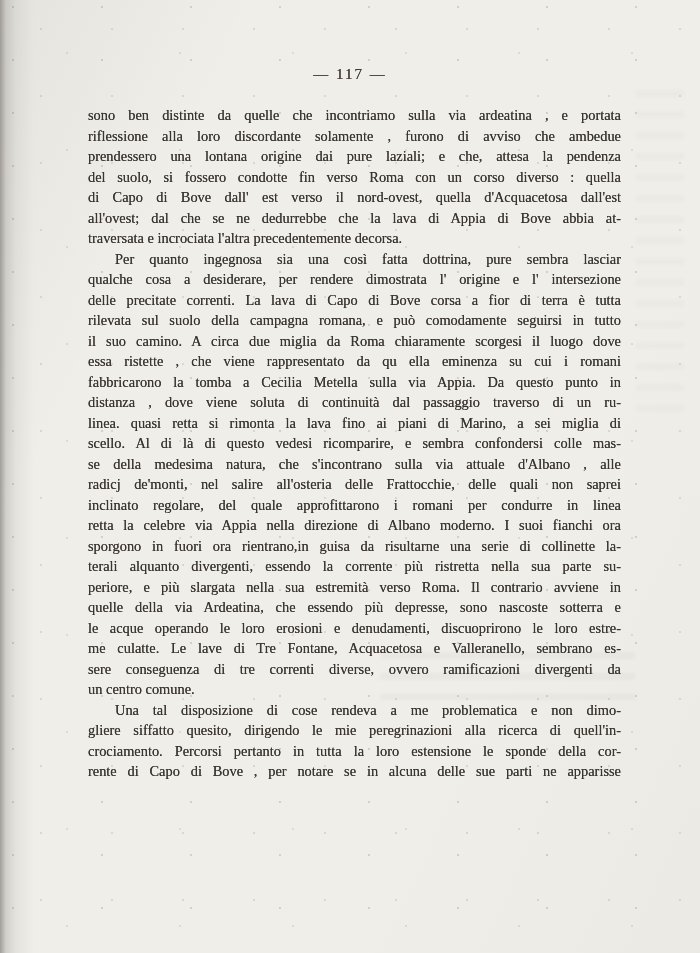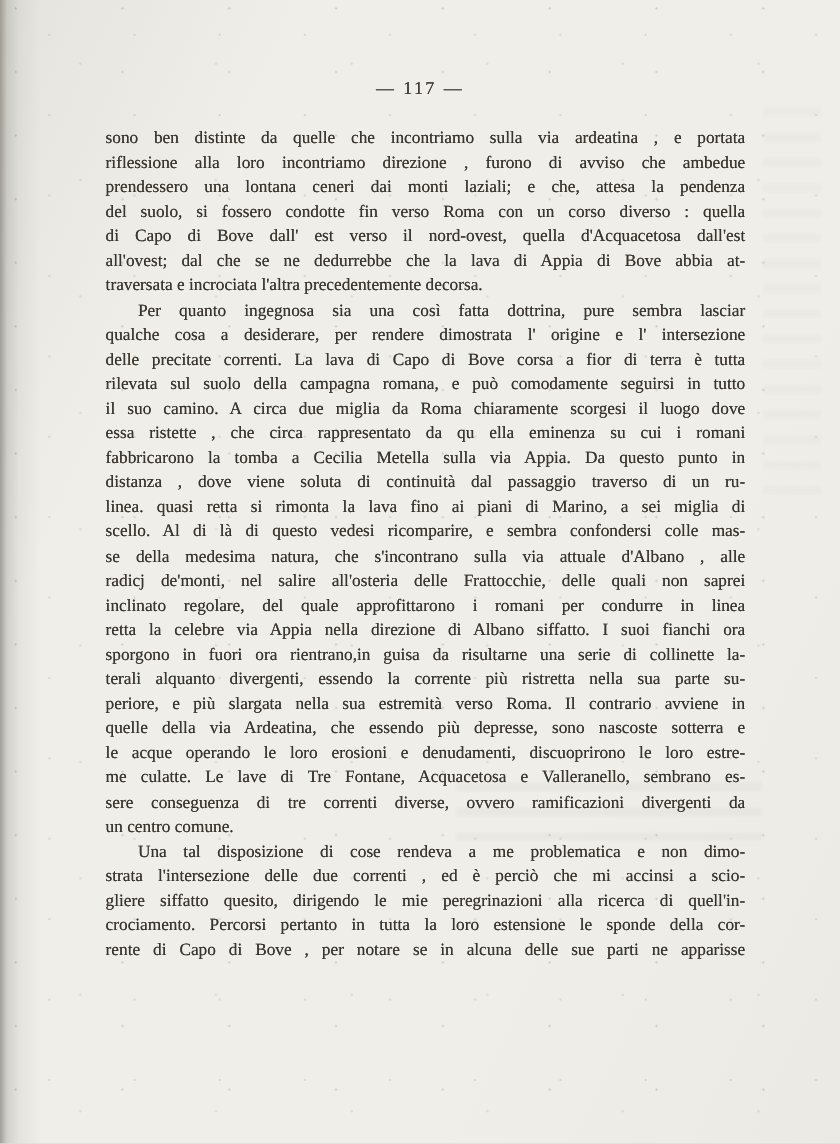--- a/index.html
+++ b/index.html
@@ -74,47 +74,46 @@
 <body>
 
 <div class="page">
   <div class="bleed bleed-a"></div>
   <div class="bleed bleed-b"></div>
 
   <div class="page-number">— 117 —</div>
 
   <div class="text-block">
       <div class="line">sono ben distinte da quelle che incontriamo sulla via ardeatina , e portata</div>
-      <div class="line">riflessione alla loro incontriamo direzione , furono di avviso che ambedue</div>
-      <div class="line">prendessero una lontana ceneri dai monti laziali; e che, attesa la pendenza</div>
+      <div class="line">riflessione alla loro discordante solamente , furono di avviso che ambedue</div>
+      <div class="line">prendessero una lontana origine dai pure laziali; e che, attesa la pendenza</div>
       <div class="line">del suolo, si fossero condotte fin verso Roma con un corso diverso : quella</div>
       <div class="line">di Capo di Bove dall' est verso il nord-ovest, quella d'Acquacetosa dall'est</div>
       <div class="line">all'ovest; dal che se ne dedurrebbe che la lava di Appia di Bove abbia at-</div>
       <div class="line endline">traversata e incrociata l'altra precedentemente decorsa.</div>
       <div class="line indent">Per quanto ingegnosa sia una così fatta dottrina, pure sembra lasciar</div>
       <div class="line">qualche cosa a desiderare, per rendere dimostrata l' origine e l' intersezione</div>
       <div class="line">delle precitate correnti. La lava di Capo di Bove corsa a fior di terra è tutta</div>
       <div class="line">rilevata sul suolo della campagna romana, e può comodamente seguirsi in tutto</div>
       <div class="line">il suo camino. A circa due miglia da Roma chiaramente scorgesi il luogo dove</div>
-      <div class="line">essa ristette , che circa rappresentato da qu ella eminenza su cui i romani</div>
+      <div class="line">essa ristette , che viene rappresentato da qu ella eminenza su cui i romani</div>
       <div class="line">fabbricarono la tomba a Cecilia Metella sulla via Appia. Da questo punto in</div>
       <div class="line">distanza , dove viene soluta di continuità dal passaggio traverso di un ru-</div>
       <div class="line">linea. quasi retta si rimonta la lava fino ai piani di Marino, a sei miglia di</div>
       <div class="line">scello. Al di là di questo vedesi ricomparire, e sembra confondersi colle mas-</div>
       <div class="line">se della medesima natura, che s'incontrano sulla via attuale d'Albano , alle</div>
       <div class="line">radicj de'monti, nel salire all'osteria delle Frattocchie, delle quali non saprei</div>
       <div class="line">inclinato regolare, del quale approfittarono i romani per condurre in linea</div>
-      <div class="line">retta la celebre via Appia nella direzione di Albano siffatto. I suoi fianchi ora</div>
+      <div class="line">retta la celebre via Appia nella direzione di Albano moderno. I suoi fianchi ora</div>
       <div class="line">sporgono in fuori ora rientrano,in guisa da risultarne una serie di collinette la-</div>
       <div class="line">terali alquanto divergenti, essendo la corrente più ristretta nella sua parte su-</div>
       <div class="line">periore, e più slargata nella sua estremità verso Roma. Il contrario avviene in</div>
       <div class="line">quelle della via Ardeatina, che essendo più depresse, sono nascoste sotterra e</div>
       <div class="line">le acque operando le loro erosioni e denudamenti, discuoprirono le loro estre-</div>
       <div class="line">me culatte. Le lave di Tre Fontane, Acquacetosa e Valleranello, sembrano es-</div>
       <div class="line">sere conseguenza di tre correnti diverse, ovvero ramificazioni divergenti da</div>
       <div class="line endline">un centro comune.</div>
       <div class="line indent">Una tal disposizione di cose rendeva a me problematica e non dimo-</div>
-      <div class="line">strata l'intersezione delle due correnti , ed è perciò che mi accinsi a scio-</div>
       <div class="line">gliere siffatto quesito, dirigendo le mie peregrinazioni alla ricerca di quell'in-</div>
       <div class="line">crociamento. Percorsi pertanto in tutta la loro estensione le sponde della cor-</div>
       <div class="line">rente di Capo di Bove , per notare se in alcuna delle sue parti ne apparisse</div>
     </div>
 </div>
 
 </body></html>

